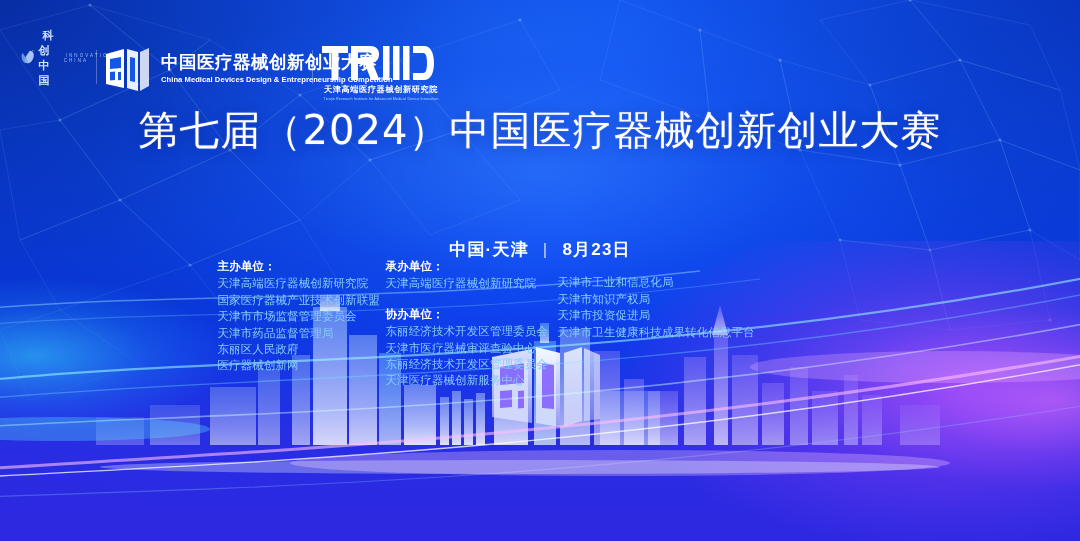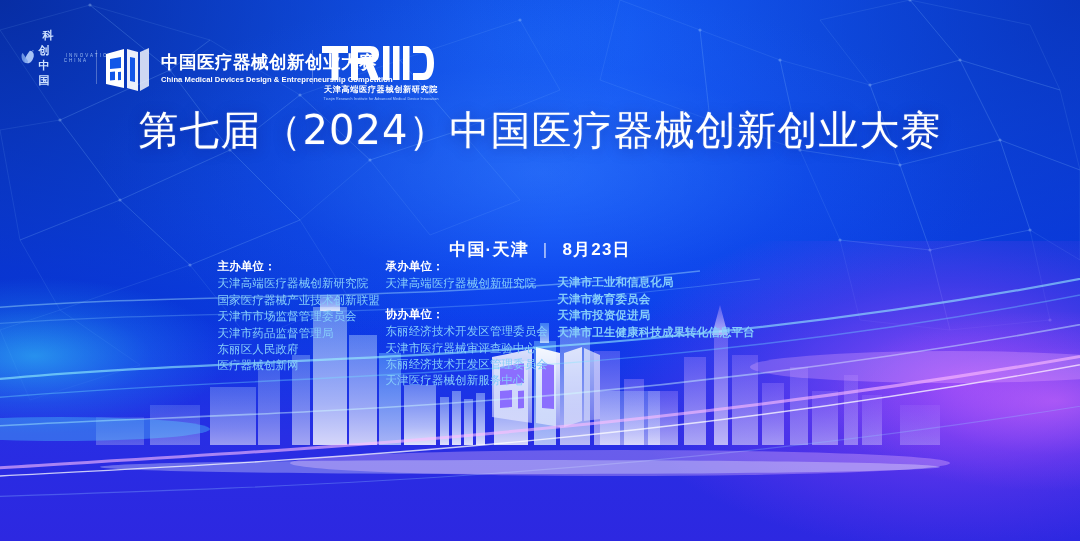--- a/index.html
+++ b/index.html
@@ -105,21 +105,21 @@
     position:absolute; left:0; top:258px; width:1080px;
     display:flex; justify-content:center; gap:0;
     font-size:11.5px; line-height:16.4px;
   }
   .col{ }
   .col-host{ width:168px; }
   .col-organizer{ width:172px; }
   .col-support{ width:305px; display:flex; gap:6px; }
   .sub-col{ }
   .sub-col-a{ width:120px; }
-  .sub-col-b{ width:185px;font-weight:bold; }
+  .sub-col-b{ width:185px; }
   .unit-head{ color:#ffffff; font-weight:700; letter-spacing:.2px; margin-bottom:1px; }
   .unit-item{ color:#86cdfa; letter-spacing:.1px; white-space:nowrap; }
   .spacer{ height:14px; }
   .support-pad{ height:16.4px; }
 </style>
 </head>
 <body>
 
 <div id="poster">
 
@@ -379,21 +379,21 @@
       <div class="unit-item">东丽经济技术开发区管理委员会</div>
       <div class="unit-item">天津市医疗器械审评查验中心</div>
       <div class="unit-item">东丽经济技术开发区管理委员会</div>
       <div class="unit-item">天津医疗器械创新服务中心</div>
     </div>
 
     <div class="col col-support">
       <div class="sub-col sub-col-b">
         <div class="support-pad"></div>
         <div class="unit-item">天津市工业和信息化局</div>
-        <div class="unit-item">天津市教育委员会</div>
+        <div class="unit-item">天津市知识产权局</div>
         <div class="unit-item">天津市投资促进局</div>
         <div class="unit-item">天津市卫生健康科技成果转化信息平台</div>
       </div>
     </div>
 
   </div>
 
 </div>
 
 </body></html>

